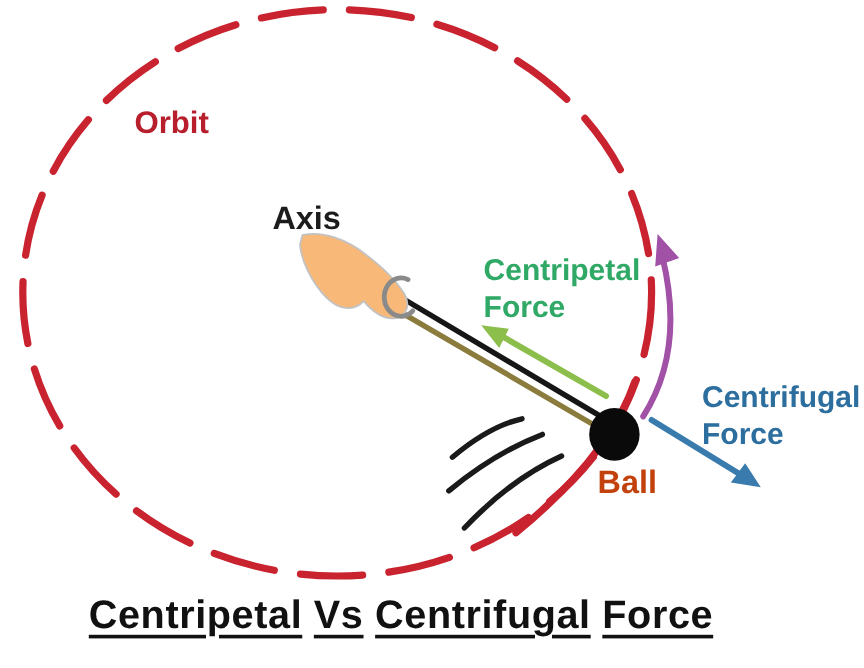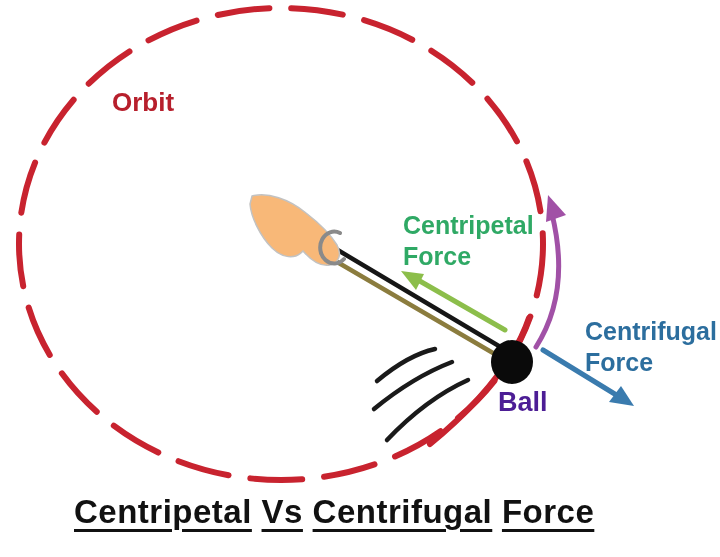--- a/index.html
+++ b/index.html
@@ -7,21 +7,21 @@
     position:relative;width:720px;height:557px;background:#ffffff;overflow:hidden;
     font-family:"Liberation Sans", sans-serif;
   }
   .stage svg{position:absolute;left:0;top:0;}
   .lbl{position:absolute;font-weight:bold;white-space:pre;line-height:1.22;}
   .lbl-orbit{left:112px;top:66px;font-size:26px;color:#B71F2C;margin-top:21px;}
   .lbl-axis{left:227px;top:166px;font-size:27px;color:#1c1c1c;}
   .lbl-centripetal{left:403px;top:210px;font-size:25px;color:#2FA965;}
   .lbl-velocity{left:567px;top:213px;font-size:25px;color:#A55AAB;}
   .lbl-centrifugal{left:585px;top:316px;font-size:25px;color:#2C6E9E;}
-  .lbl-ball{left:498px;top:386px;font-size:27px;color:#4c1d95;}
+  .lbl-ball{left:498px;top:386px;font-size:27px;color:#c2410c;}
   .title{
     position:absolute;left:74px;top:493px;width:640px;
     font-size:33px;font-weight:bold;color:#111;letter-spacing:0.5px;
   }
   .title .w{
     text-decoration:underline;
     text-decoration-thickness:3px;
     text-underline-offset:6px;
   }
 </style>
@@ -68,20 +68,21 @@
     </g>
 
     <g>
       <line x1="543" y1="350" x2="618" y2="396" stroke-width="5" stroke-linecap="round" stroke="#3A7BAE"></line>
       <polygon points="634,406 609,402 621,386" fill="#3A7BAE"></polygon>
     </g>
   </svg>
 
   <div class="lbl lbl-orbit">Orbit</div>
 
+  <div class="lbl lbl-axis">Axis</div>
 
   <div class="lbl lbl-centripetal"><span>Centripetal</span><br><span>Force</span></div>
 
 
   <div class="lbl lbl-centrifugal"><span>Centrifugal</span><br><span>Force</span></div>
 
   <div class="lbl lbl-ball">Ball</div>
 
   <div class="title"><span class="w">Centripetal</span>
     <span class="w">Vs</span>

